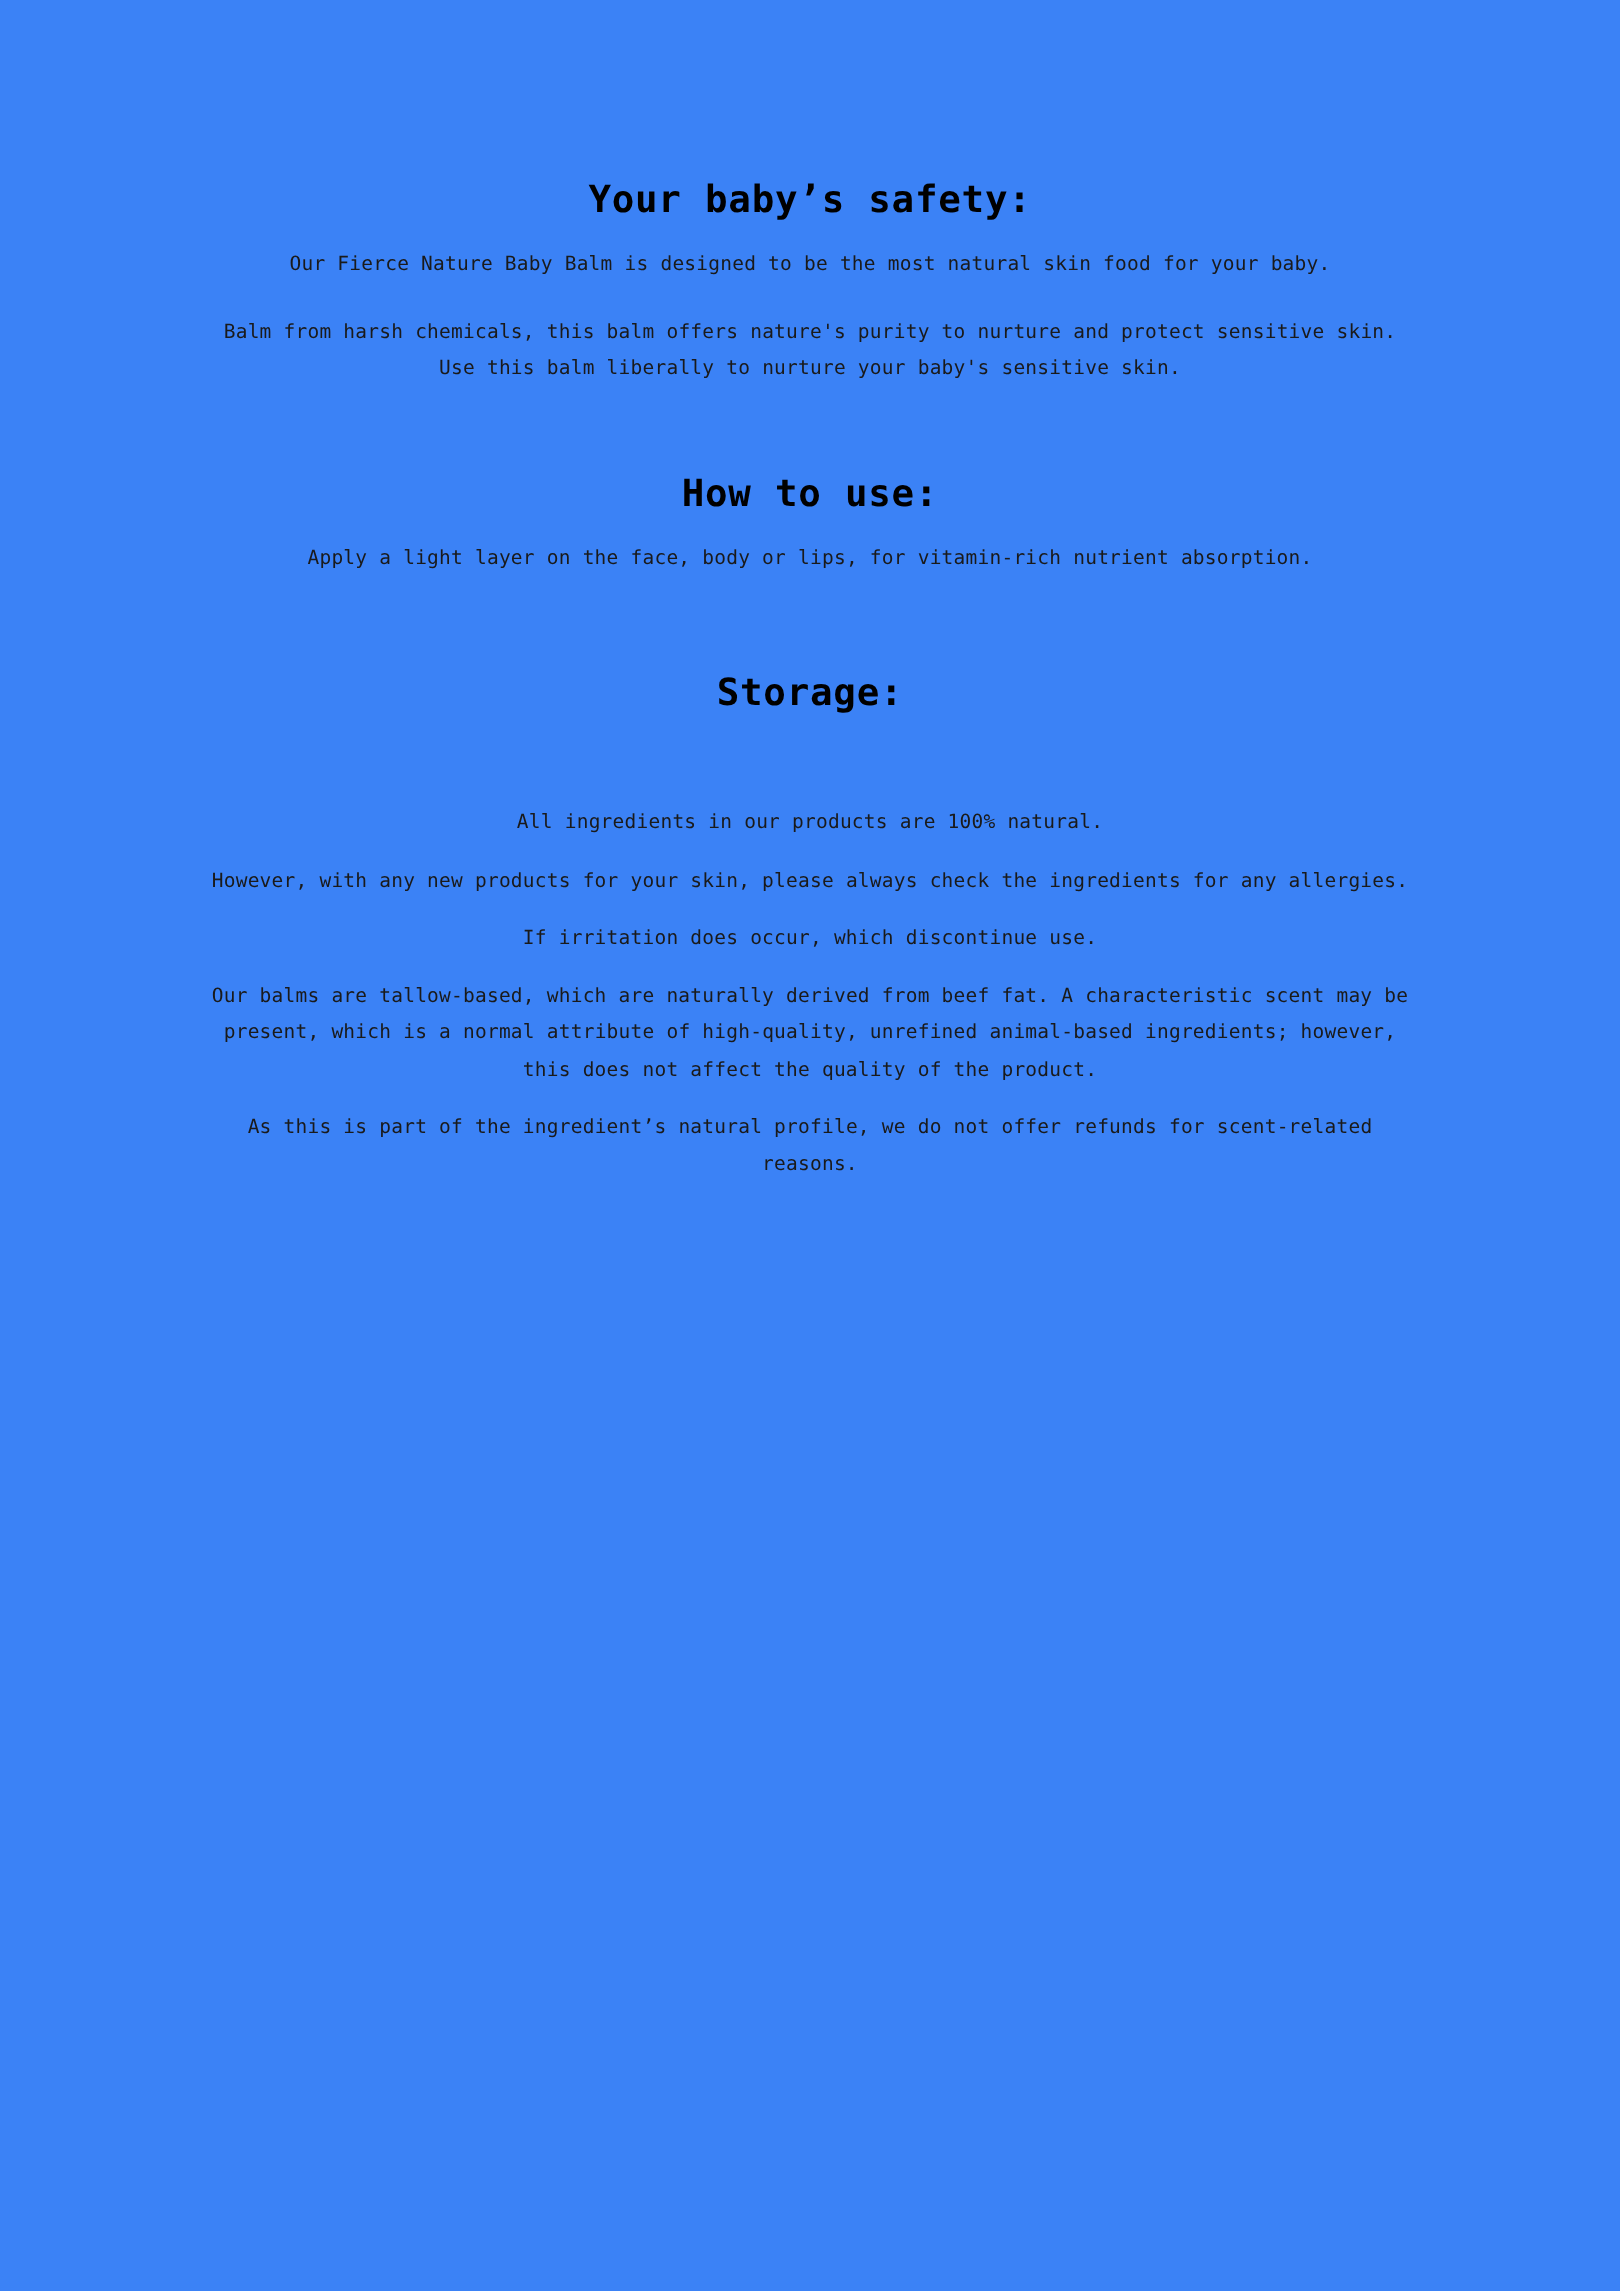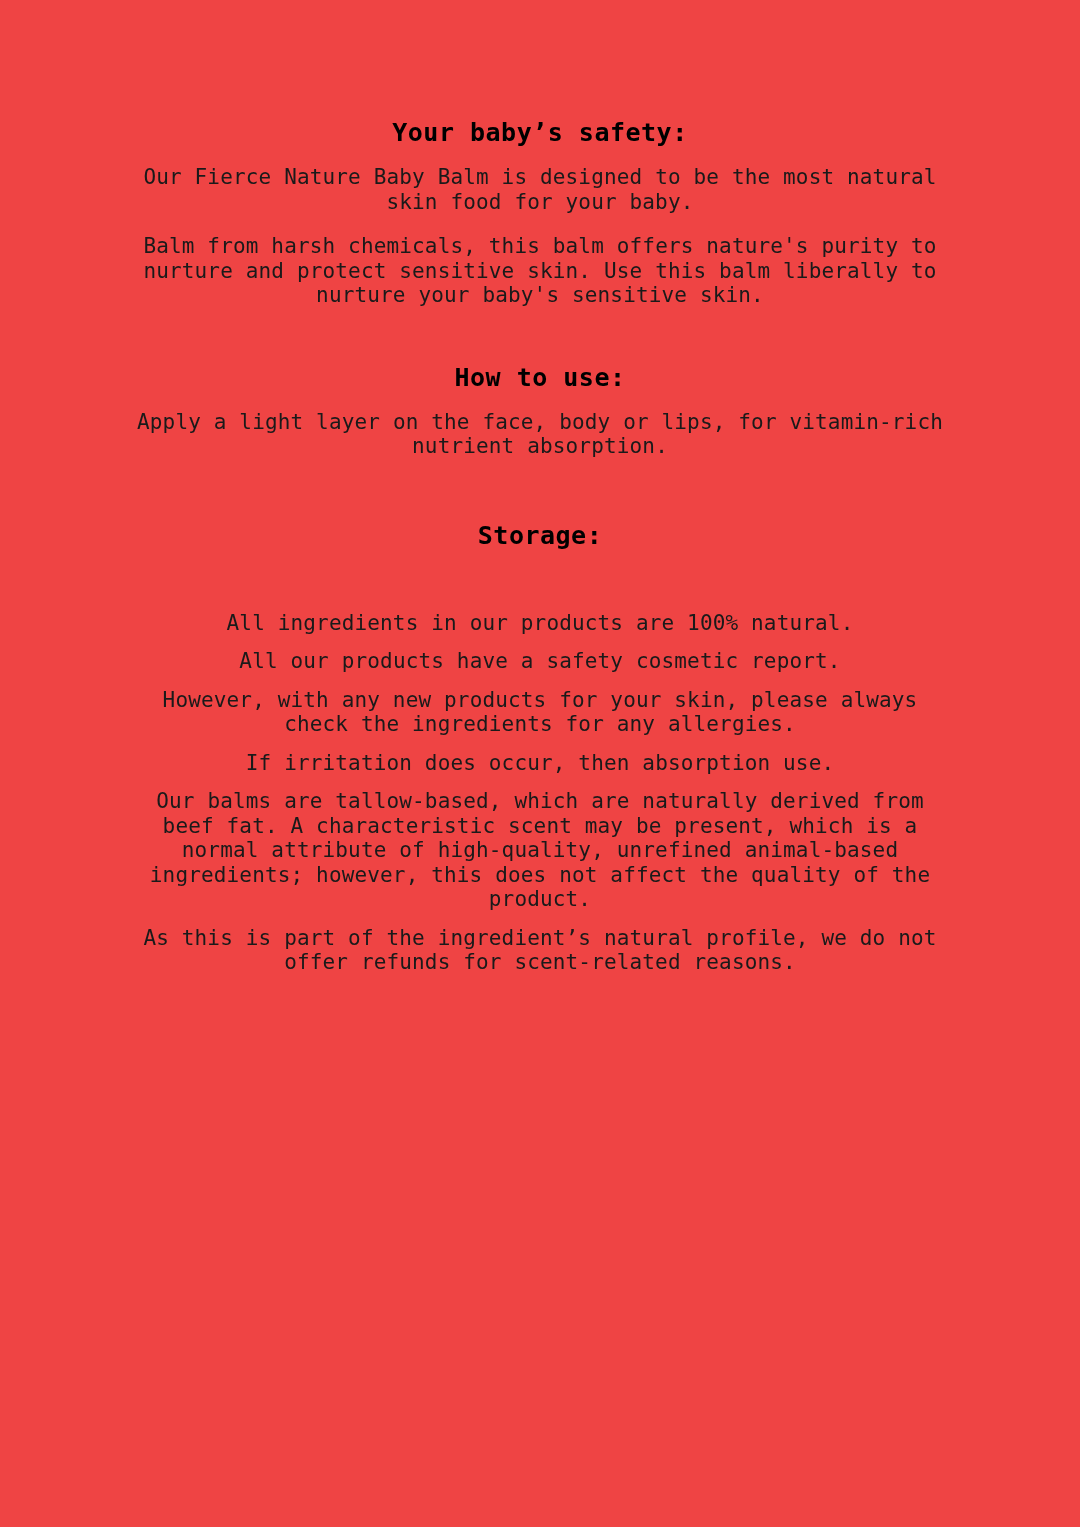--- a/index.html
+++ b/index.html
@@ -12,21 +12,21 @@
     width: 1080px;
     height: 1527px;
     font-family: "DejaVu Sans Mono", "Liberation Mono", monospace;
     color: #000000;
     -webkit-font-smoothing: antialiased;
   }
   .page {
     position: relative;
     width: 1080px;
     height: 1527px;
-    background: #ef4444;
+    background: #3b82f6;
     box-sizing: border-box;
     padding: 118px 135px 0 135px;
   }
   .doc {
     width: 810px;
     margin: 0 auto;
     text-align: center;
   }
   .section { margin: 0; }
 
@@ -37,21 +37,21 @@
     line-height: 30px;
     letter-spacing: 0.5px;
     margin: 0;
     padding: 0;
     text-align: center;
     color: #000000;
   }
   p.para {
     font-family: "DejaVu Sans Mono", "Liberation Mono", monospace;
     font-weight: normal;
-    font-size: 21px;
+    font-size: 13px;
     line-height: 24.5px;
     letter-spacing: 0.15px;
     margin: 0;
     padding: 0;
     text-align: center;
     color: #1a1a1a;
     word-spacing: 0px;
   }
 
   
@@ -87,22 +87,21 @@
       <h2 class="heading">How to use:</h2>
       <p class="para">Apply a light layer on the face, body or lips, for vitamin-rich nutrient absorption.</p>
     </section>
 
     <section class="section sec-storage">
       <h2 class="heading">Storage:</h2>
     </section>
 
     <section class="section sec-disclaimer">
       <p class="para">All ingredients in our products are 100% natural.</p>
-      <p class="para">All our products have a safety cosmetic report.</p>
       <p class="para">However, with any new products for your skin, please always check the ingredients for any allergies.</p>
-      <p class="para">If irritation does occur, then absorption use.</p>
+      <p class="para">If irritation does occur, which discontinue use.</p>
       <p class="para">Our balms are tallow-based, which are naturally derived from beef fat. A characteristic scent may be present, which is a normal attribute of high-quality, unrefined animal-based ingredients; however, this does not affect the quality of the product.</p>
       <p class="para">As this is part of the ingredient’s natural profile, we do not offer refunds for scent-related reasons.</p>
     </section>
 
     <div class="spacer-bottom"></div>
   </div>
 </div>
 
 </body></html>

